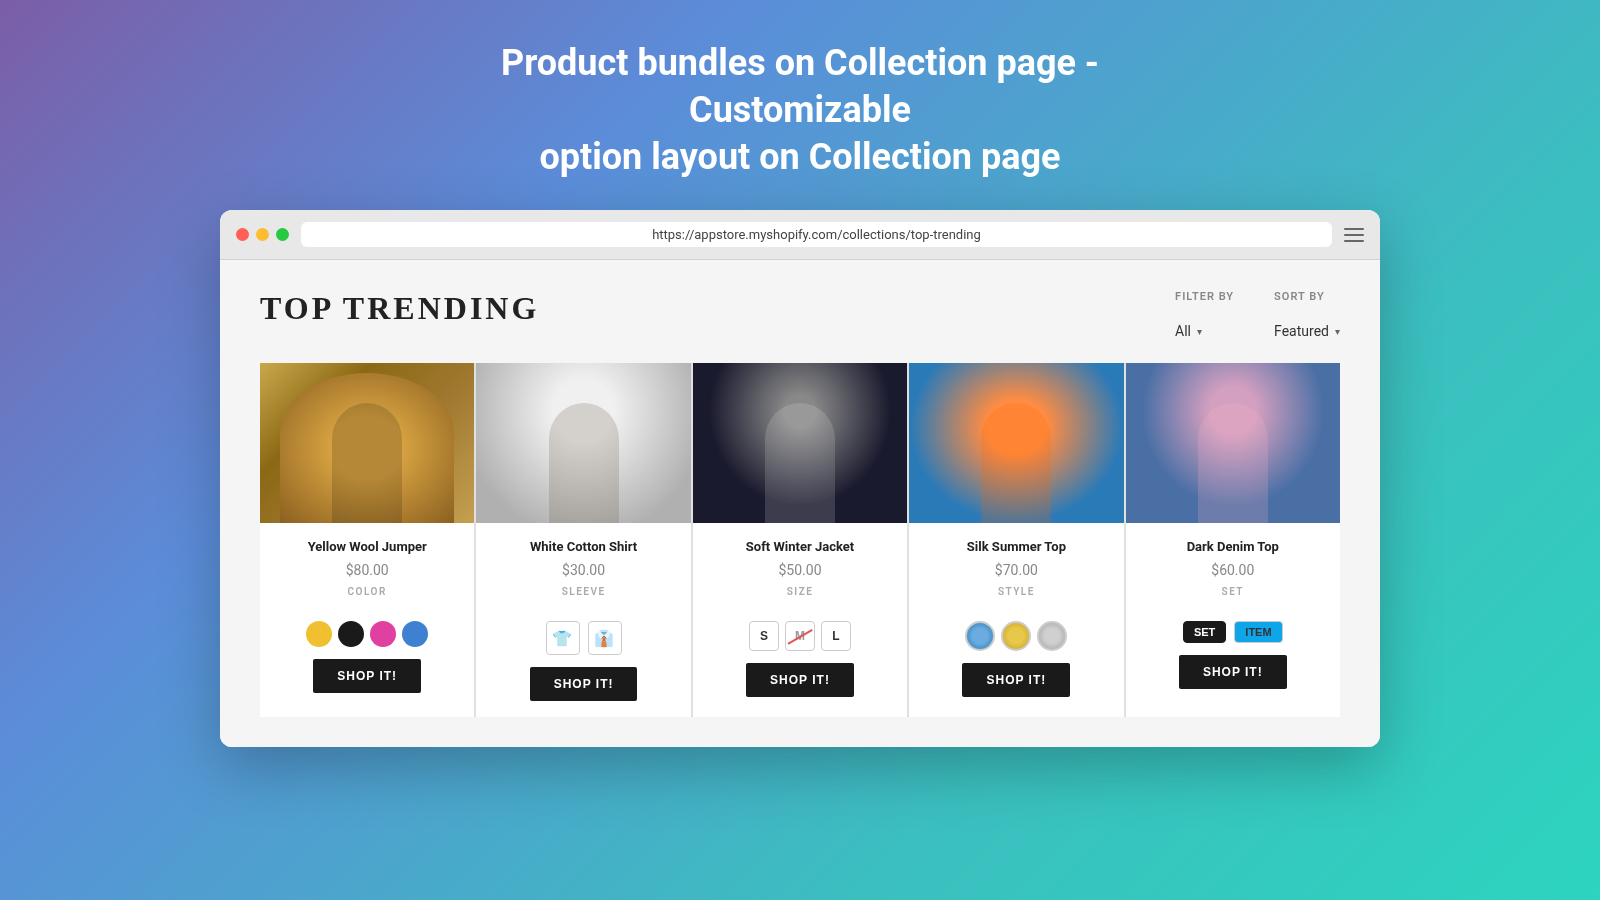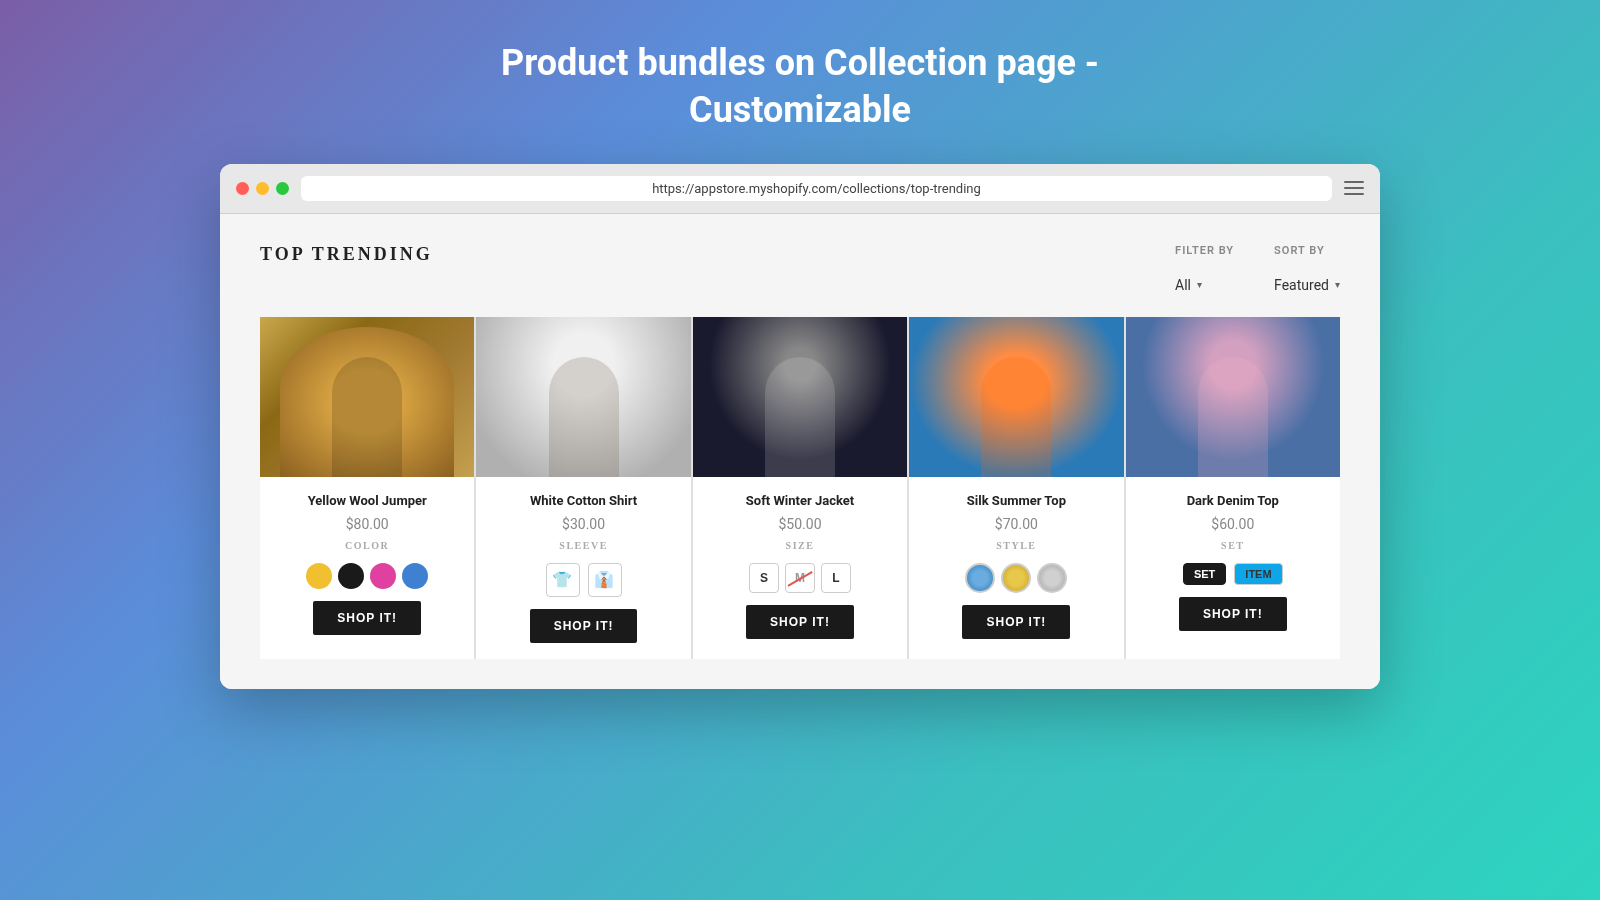--- a/index.html
+++ b/index.html
@@ -87,21 +87,21 @@
     }
 
     .collection-header {
       display: flex;
       align-items: flex-start;
       justify-content: space-between;
       margin-bottom: 24px;
     }
 
     .collection-title {
-      font-size: 18px;
+      font-size: 32px;
       font-weight: 700;
       letter-spacing: 3px;
       color: #222;
       font-family: Georgia, serif;
     }
 
     .filter-sort {
       display: flex;
       gap: 40px;
       align-items: flex-start;
@@ -242,22 +242,21 @@
       color: #888;
       margin-bottom: 8px;
     }
 
     .product-option-label {
       font-size: 10px;
       font-weight: 600;
       letter-spacing: 1.5px;
       color: #aaa;
       text-transform: uppercase;
-      margin-bottom: 12px;
-      font-family: Liberation Serif, serif;
+      margin-bottom: 24px;
     }
 
     .color-swatches {
       display: flex;
       gap: 6px;
       margin-bottom: 12px;
       justify-content: center;
     }
 
     .swatch {
@@ -388,20 +387,21 @@
       flex-direction: column;
       align-items: center;
       padding: 0 16px;
     }
   </style>
 </head>
 <body>
 
 <div class="page-title">
   <span>Product bundles on Collection page - Customizable</span><br>
+  <span>option layout on Collection page</span>
 </div>
 
 <div class="browser-window">
 
   <div class="browser-chrome">
     <div class="traffic-lights">
       <div class="traffic-light red"></div>
       <div class="traffic-light yellow"></div>
       <div class="traffic-light green"></div>
     </div>

